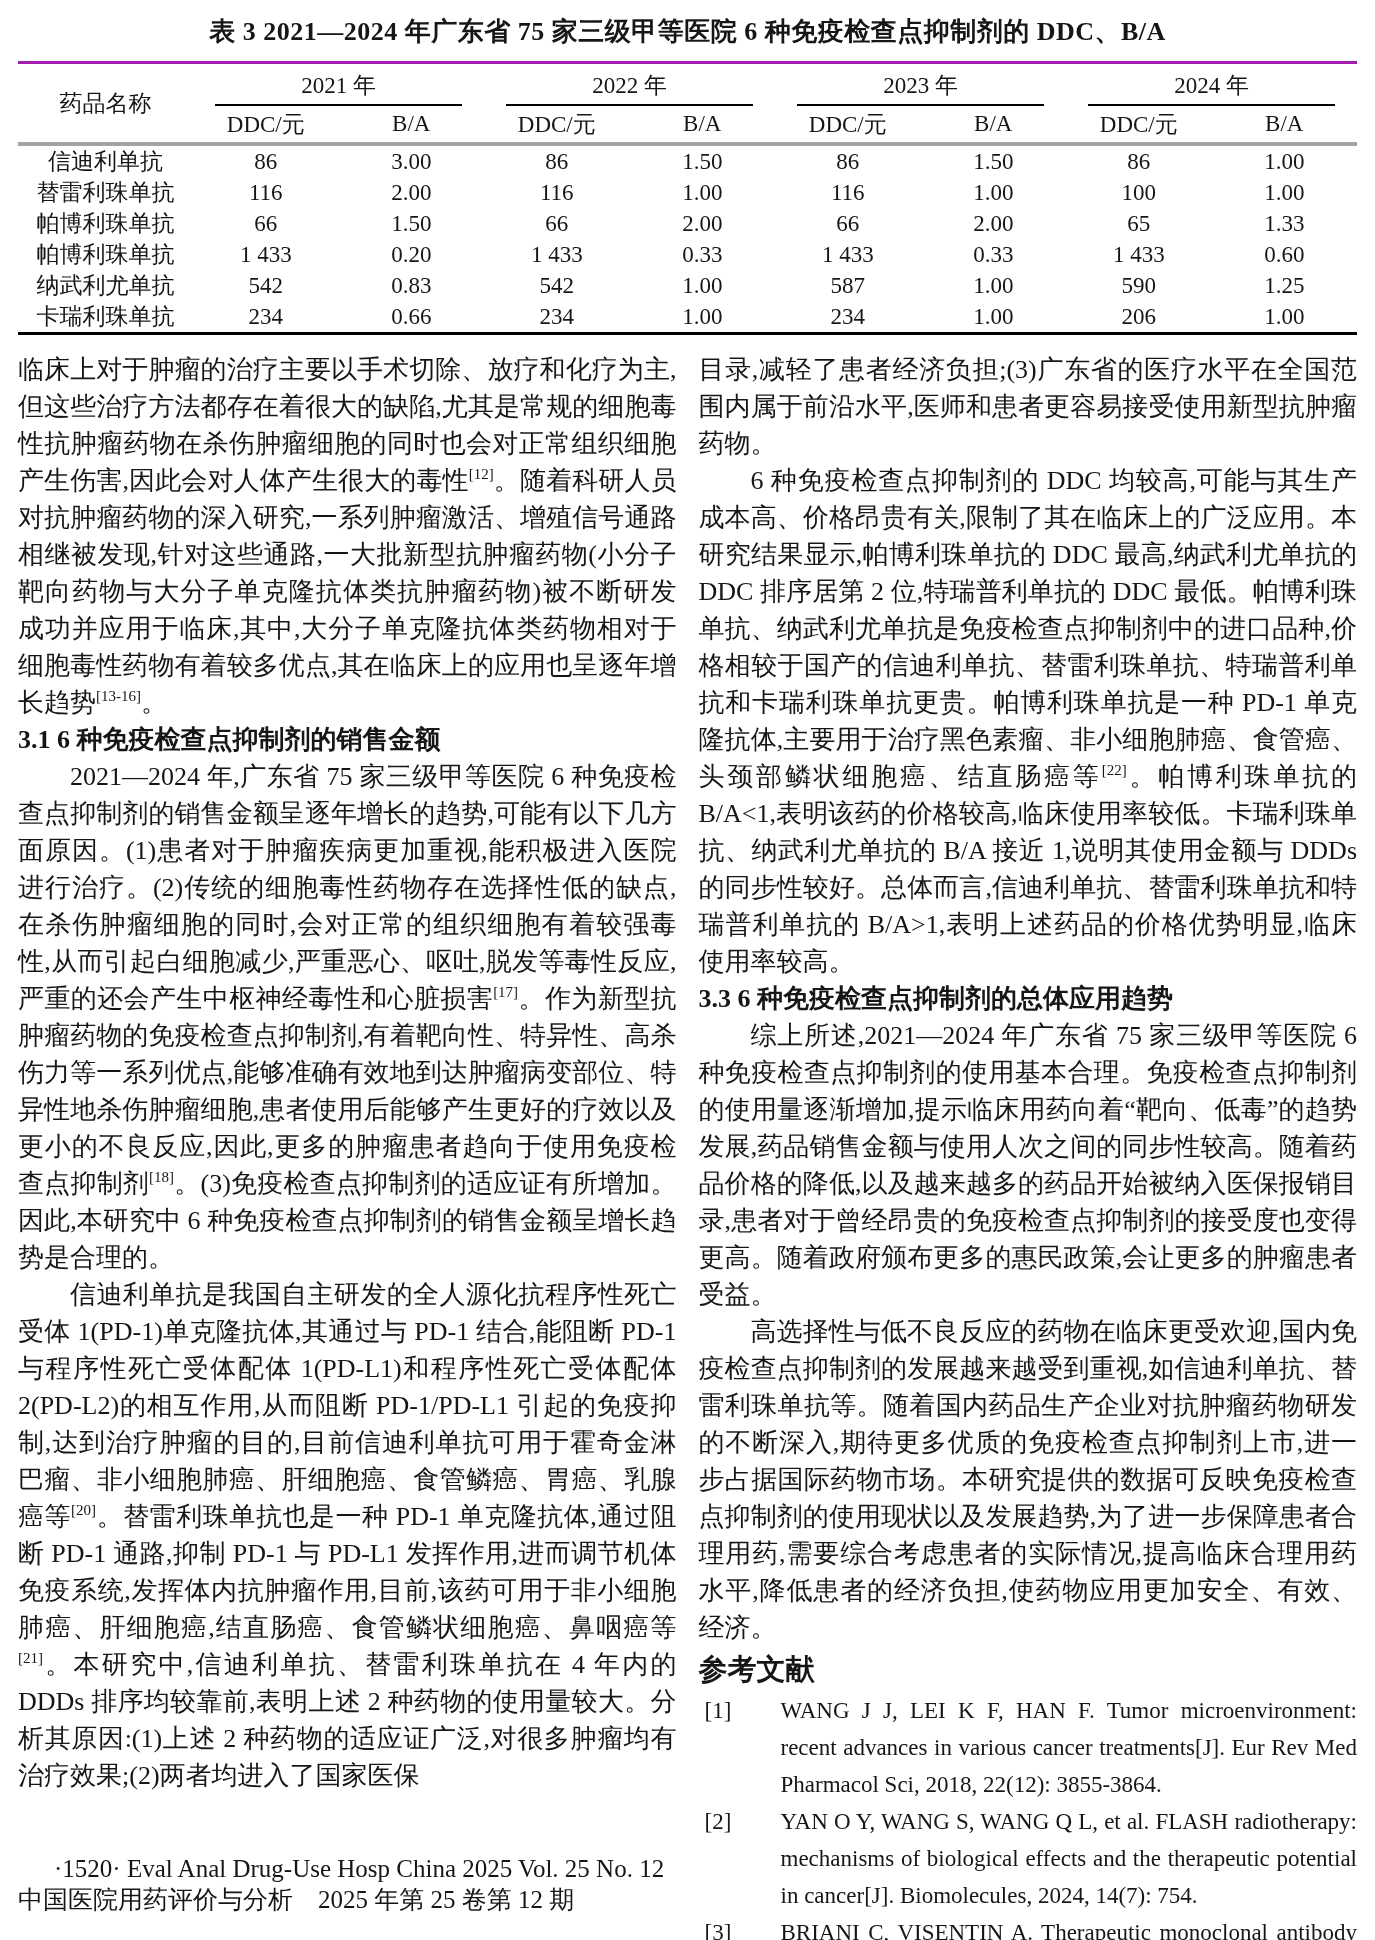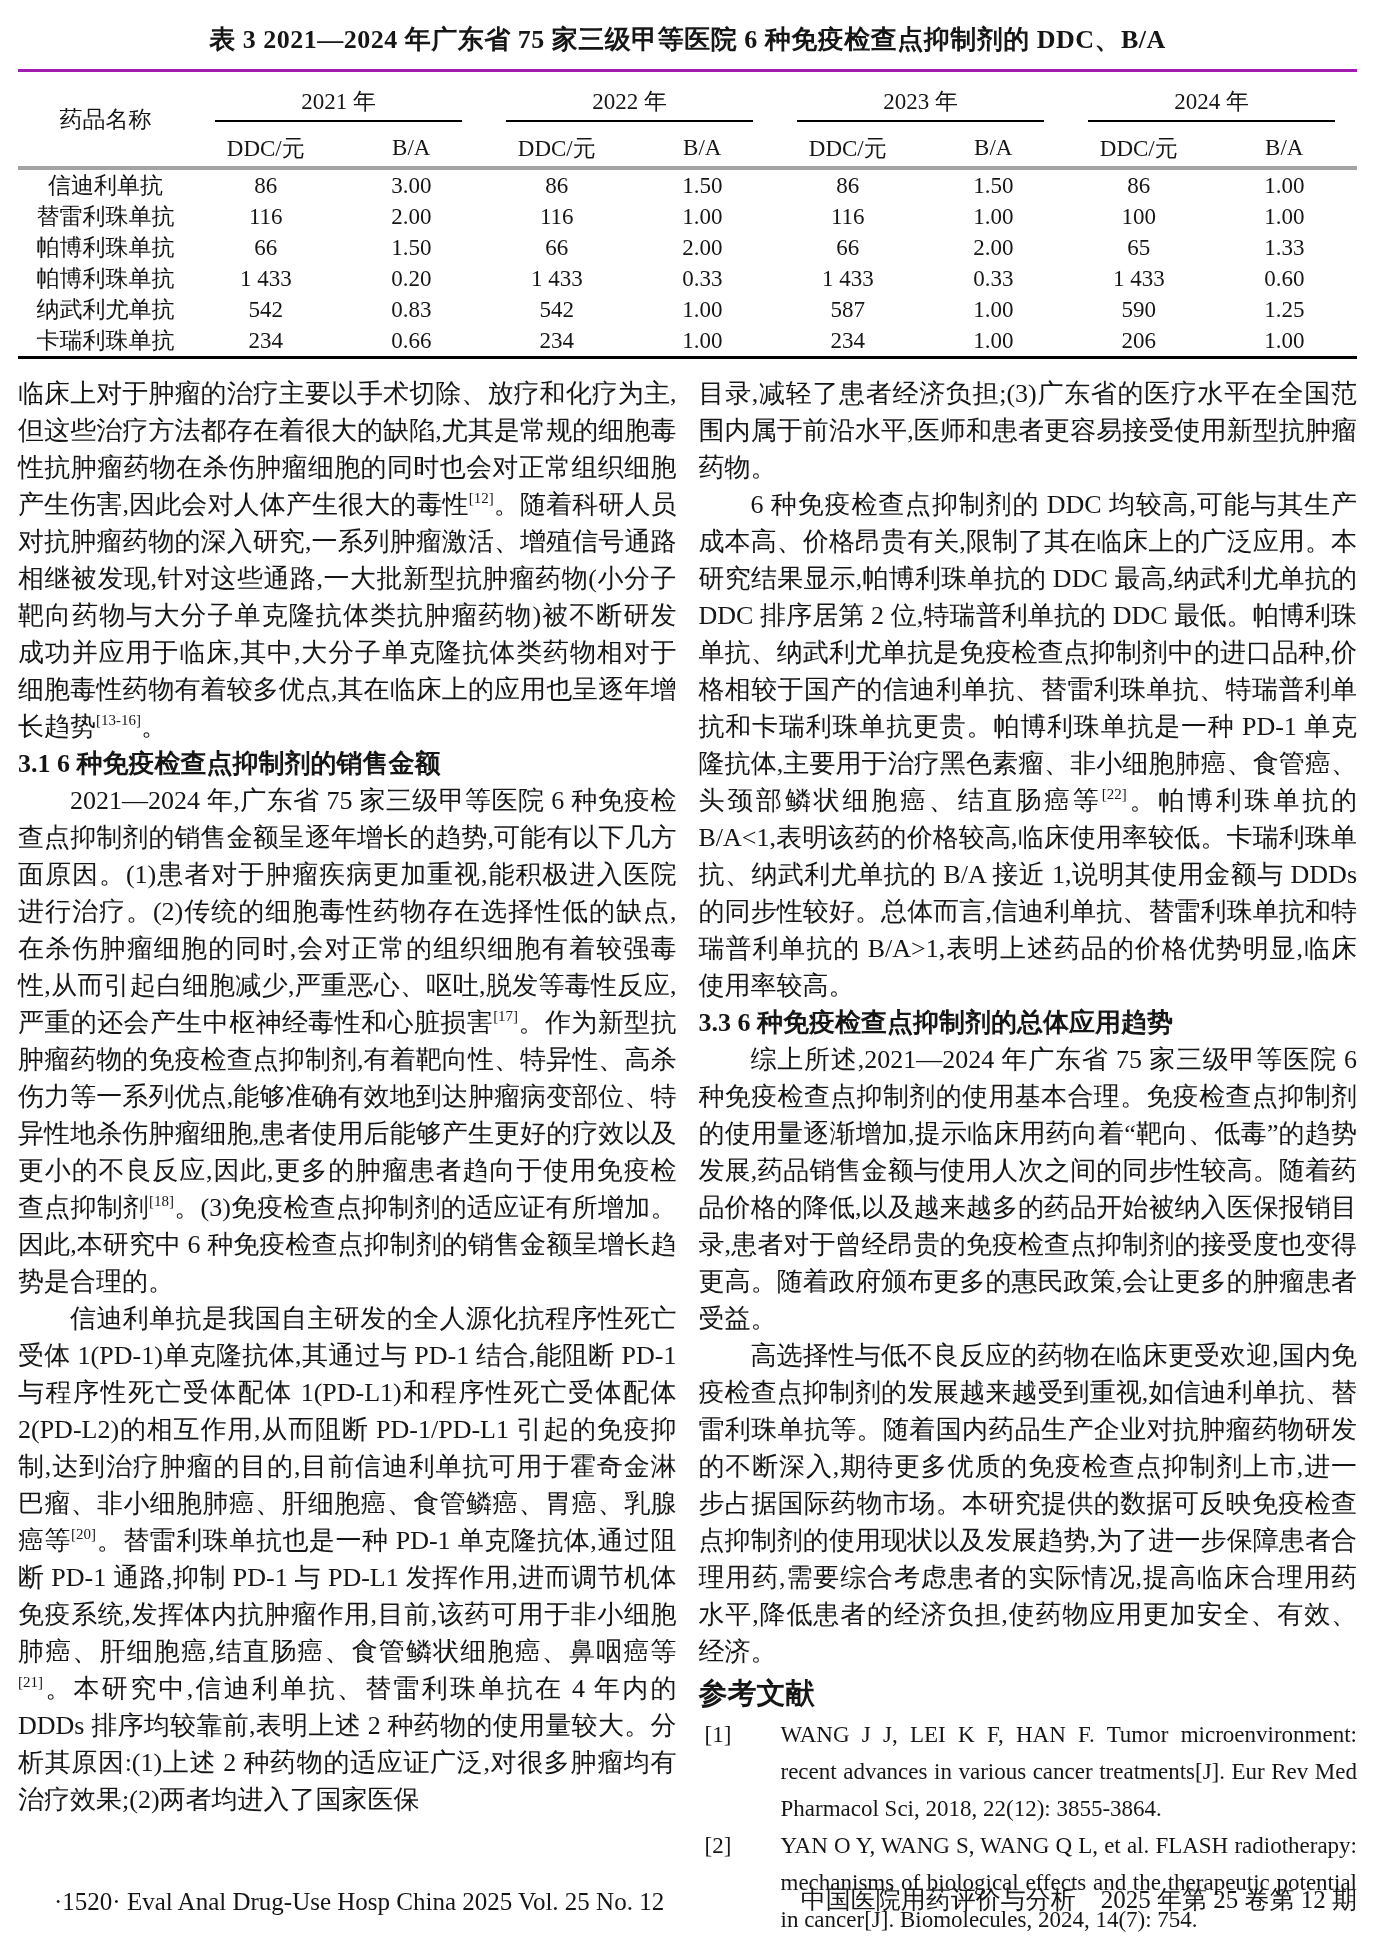--- a/index.html
+++ b/index.html
@@ -7,37 +7,37 @@
     width:1375px;height:1940px;
     background:#ffffff;color:#161616;
     font-family:"Liberation Serif","DejaVu Serif",serif;
     position:relative;overflow:hidden;
   }
   .sheet{position:absolute;inset:0;padding:12px 18px 0;box-sizing:border-box;}
 
   
   .table-title{
     text-align:center;font-weight:bold;font-size:26px;
-    margin:10px 0 12px;letter-spacing:.5px;
+    margin:2px 0 12px;letter-spacing:.5px;
   }
   table.paper-table{
     width:100%;border-collapse:collapse;table-layout:fixed;
     border-top:3px solid #a21caf;border-bottom:3px solid #000;
     font-size:23px;
   }
   table.paper-table th,table.paper-table td{
     font-weight:normal;padding:0;text-align:center;vertical-align:middle;
   }
   th.drug-head{
     text-align:left;padding-left:8px;font-size:23px;
     border-bottom:4px solid #a3a3a3;
   }
   tr.year-row th{height:42px;}
   .year-label{
-    display:block;margin:8px 22px;padding:6px 0 3px;
+    display:block;margin:0 22px;padding:6px 0 3px;
     border-bottom:2px solid #000;
   }
   tr.sub-row th{height:36px;border-bottom:4px solid #a3a3a3;}
   tbody td{height:28px;font-size:23px;}
   td.drug-name{text-align:left;padding-left:8px;}
 
   
   .cols{display:flex;gap:22px;margin-top:16px;}
   .col{width:659px;font-size:26px;line-height:37px;text-align:justify;}
   .col p{margin:0;}
@@ -50,22 +50,23 @@
   }
   sup{font-size:15px;line-height:0;}
 
   .ref-item{display:flex;font-size:23px;line-height:37px;}
   .ref-num{flex:none;width:52px;padding-left:6px;box-sizing:border-box;}
   .ref-text{flex:1;padding-left:30px;text-align:justify;}
 
   
   .footer{
     position:absolute;left:18px;right:18px;bottom:24px;
-    display:flex;justify-content:space-between;align-items:flex-end;
+    display:flex;justify-content:space-between;align-items:flex-start;
     font-size:25px;
+    flex-direction:column;
   }
   .footer-left{padding-left:36px;}
 </style>
 </head>
 <body>
 
 <div class="sheet">
 
   <div class="table-title">表 3  2021—2024 年广东省 75 家三级甲等医院 6 种免疫检查点抑制剂的 DDC、B/A</div>
 

